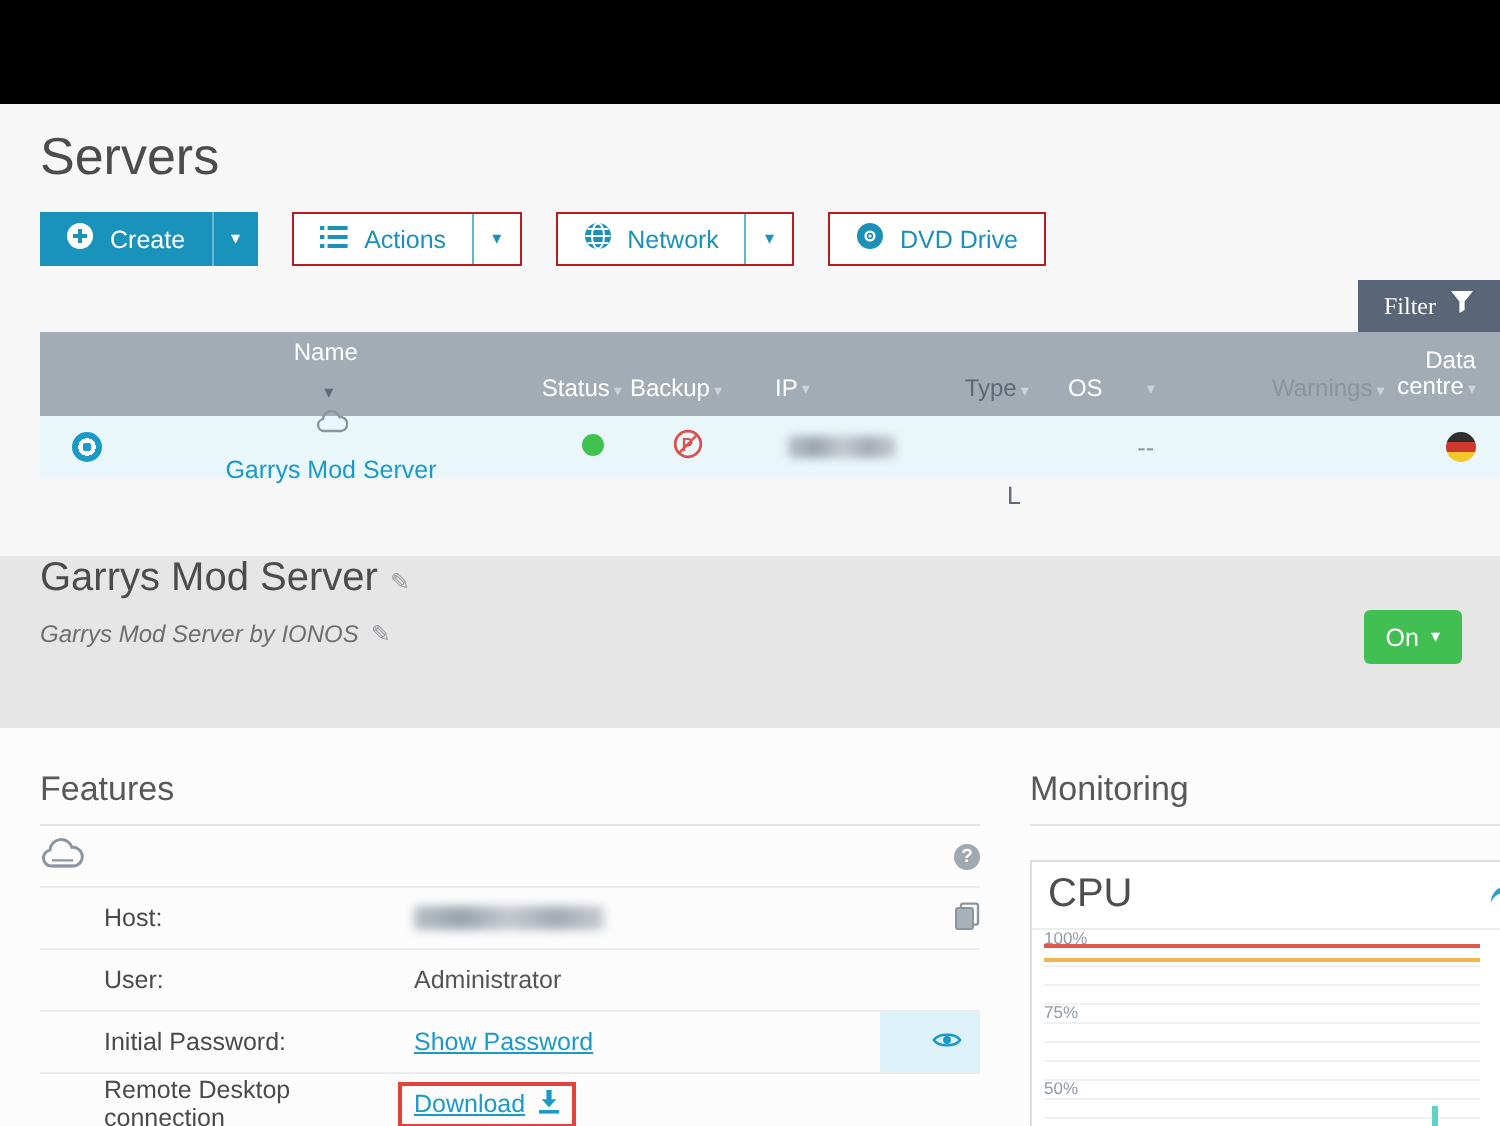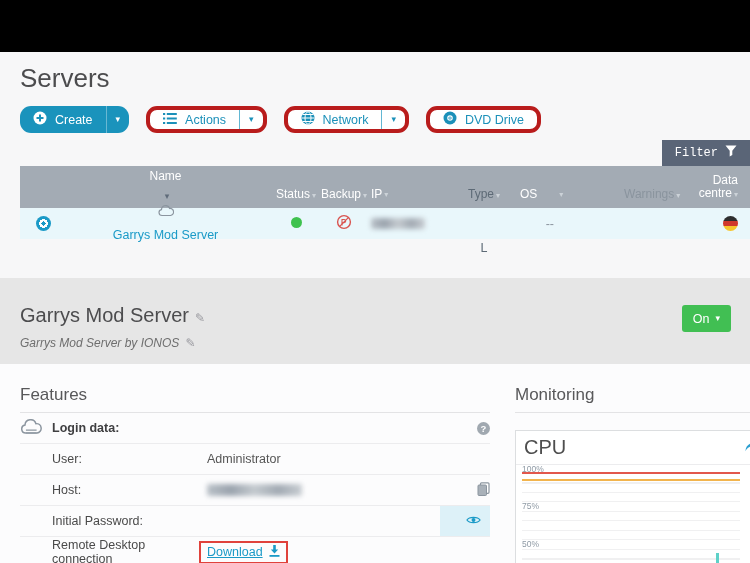--- a/index.html
+++ b/index.html
@@ -4,60 +4,60 @@
 <style>
   * { box-sizing: border-box; margin: 0; padding: 0; }
   body { background:#ddd; font-family:"Liberation Sans", sans-serif; }
   .viewport{position:relative;width:750px;height:563px;overflow:hidden;background:#f7f7f8;color:#4a4a4a;}
   .topbar{height:52px;background:#000;}
   .content{padding:0 0 16px 20px;}
   .page-title{font-size:26px;font-weight:400;color:#4c4c4e;margin-top:11px;line-height:30px;}
 
   
   .toolbar{display:flex;gap:17px;margin-top:13px;height:27px;}
-  .btn-group{display:inline-flex;align-items:stretch;border-radius:11px;overflow:hidden;}
+  .btn-group{display:inline-flex;align-items:stretch;border-radius:0;overflow:hidden;}
   .primary-group{background:#1a93bc;color:#fff;}
-  .outline-group{background:#fff;border:4px solid #b91c1c;color:#1b90b9;}
+  .outline-group{background:#fff;border:1px solid #b91c1c;color:#1b90b9;}
   .btn{display:inline-flex;align-items:center;gap:8px;font-size:12.5px;padding:0 13px;background:transparent;border:none;color:inherit;cursor:pointer;font-family:inherit;}
   .caret-seg{display:inline-flex;align-items:center;padding:0 9px;background:transparent;border:none;color:inherit;cursor:pointer;}
   .primary-group .caret-seg{border-left:1px solid rgba(255,255,255,.35);}
   .outline-group .caret-seg{border-left:1px solid #62b7d3;}
   .caret{font-size:9px;line-height:1;}
 
   
   .filter-row{display:flex;justify-content:flex-end;margin-top:7px;}
-  .filter-btn{background:#5a6577;color:#fff;border:none;height:26px;display:inline-flex;align-items:center;gap:7px;font-size:12px;padding:0 13px;cursor:pointer;font-family:Liberation Mono, monospace;}
+  .filter-btn{background:#5a6577;color:#fff;border:none;height:26px;display:inline-flex;align-items:center;gap:7px;font-size:12px;padding:0 13px;cursor:pointer;font-family:Liberation Serif, serif;}
   .table-head{display:flex;align-items:flex-end;background:#a3abb4;color:#fff;height:42px;font-size:12px;padding:0 12px 7px 8px;}
   .table-row{display:flex;align-items:center;background:#e9f7fb;height:31px;font-size:12.5px;padding:0 12px 0 8px;}
   .c-sel{width:30px;display:flex;justify-content:center;}
   .c-name{width:215px;display:flex;align-items:center;gap:8px;flex-direction:column;}
   .c-status{width:46px;text-align:center;}
   .c-backup{width:50px;text-align:center;display:flex;justify-content:center;}
-  .c-ip{width:95px;padding-left:2px;display:flex;align-items:center;}
+  .c-ip{width:95px;padding-left:2px;display:flex;align-items:center;margin-left:23px;}
   .c-type{width:40px;text-align:center;color:#5d6a76;margin-top:48px;}
   .c-os{width:120px;padding-left:16px;display:flex;align-items:center;gap:20px;}
   .c-warn{width:50px;text-align:right;color:#8a949e;}
   .c-dc{flex:1;display:flex;justify-content:flex-end;align-items:center;}
   .table-head .c-status,.table-head .c-backup{display:block;}
   .table-head .c-dc{align-items:flex-end;}
   .dc-label{display:inline-block;width:52px;text-align:right;line-height:13px;}
   .mini-caret{font-size:8px;color:#ccd2d8;margin-left:2px;}
   .name-caret{font-size:9px;color:#5f6b7a;margin-left:3px;}
   .link{color:#1b9ac7;text-decoration:underline;cursor:pointer;}
   .row-link{color:#1b9ac7;text-decoration:none;cursor:pointer;}
   .radio-sel{width:15px;height:15px;border-radius:50%;background:radial-gradient(circle,#1b9ac7 0 2.2px,#fff 2.2px 4.4px,#1b9ac7 4.4px 7.5px);}
   .dot-green{display:inline-block;width:11px;height:11px;border-radius:50%;background:#3fc24e;}
   .flag-de{width:15px;height:15px;border-radius:50%;background:linear-gradient(to bottom,#2e2e2e 0 33%,#cf382c 33% 66%,#f6c62d 66% 100%);}
   .blob{border-radius:2px;filter:blur(2.5px);background:linear-gradient(90deg,#b9c0c7,#9aa3ad 25%,#c4cacf 50%,#a2aab3 75%,#c8cdd2);}
   .blob-ip{width:54px;height:11px;}
   .blob-host{width:95px;height:12px;}
 
   
   .server-panel{position:relative;background:#e6e6e6;margin-top:23px;height:86px;padding-left:20px;}
-  .sp-title{font-size:20px;color:#4c4c4e;padding-top:26px;font-weight:400;}
+  .sp-title{font-size:20px;color:#4c4c4e;padding-top:0;font-weight:400;}
   .sp-sub{font-size:12px;font-style:italic;color:#6e6e6e;margin-top:9px;}
   .pencil{color:#98989e;font-size:12px;margin-left:6px;font-style:normal;cursor:pointer;}
   .on-btn{position:absolute;right:19px;top:27px;background:#41bf53;color:#fff;border:none;border-radius:3px;height:27px;padding:0 11px;font-size:12.5px;display:inline-flex;align-items:center;gap:6px;cursor:pointer;font-family:inherit;}
 
   
   .details{display:flex;background:#fcfcfd;padding-left:20px;align-items:flex-start;height:218px;}
   .features-col{width:470px;}
   .mon-col{width:235px;margin-left:25px;}
   .sec-heading{font-size:17px;color:#58585a;font-weight:400;margin-top:21px;}
   .sec-rule{height:1px;background:#e3e3e5;margin-top:7px;}
@@ -232,53 +232,55 @@
       <div class="sec-heading">Features</div>
       <div class="sec-rule"></div>
 
       <div class="feat-row">
         <div class="f-icon">
             <span><svg width="22" height="16" viewBox="0 0 16 12" fill="none" stroke="#8b959f" stroke-width="1.1">
                 <path d="M4 10.5 a3 3 0 0 1 -.5-5.95 A4.2 4.2 0 0 1 11.7 3.5 a3 3 0 0 1 .8 7 z"></path>
                 <path d="M4.2 8.4 h8 M4.2 10.5 h8" stroke-width=".9"></path>
               </svg></span>
           </div>
-        <div class="f-label bold">Login data:</div>
         <div class="f-value"></div>
         <div class="f-right">
             <span class="q-badge">?</span>
+          </div>
+      </div>
+
+      <div class="feat-row">
+        <div class="f-icon"></div>
+        <div class="f-label">Host:</div>
+        <div class="f-value">
+            <span class="blob blob-host"></span>
+          </div>
+        <div class="f-right">
+            <span><svg width="13" height="14" viewBox="0 0 13 14">
+                <rect x="3.5" y="0.8" width="8.5" height="10.5" rx="1" fill="#fff" stroke="#8b959f" stroke-width="1.2"></rect>
+                <rect x="1" y="3" width="8.5" height="10.5" rx="1" fill="#a9b1b9" stroke="#8b959f" stroke-width="1"></rect>
+              </svg></span>
           </div>
       </div>
 
       <div class="feat-row">
         <div class="f-icon"></div>
         <div class="f-label">User:</div>
         <div class="f-value">
             <span style="color:#555">Administrator</span>
           </div>
         <div class="f-right"></div>
       </div>
 
       <div class="feat-row">
         <div class="f-icon"></div>
-        <div class="f-label">Host:</div>
+        <div class="f-label">Initial Password:</div>
         <div class="f-value">
-            <span class="blob blob-host"></span>
-          </div>
-        <div class="f-right">
-            <span><svg width="13" height="14" viewBox="0 0 13 14">
-                <rect x="3.5" y="0.8" width="8.5" height="10.5" rx="1" fill="#fff" stroke="#8b959f" stroke-width="1.2"></rect>
-                <rect x="1" y="3" width="8.5" height="10.5" rx="1" fill="#a9b1b9" stroke="#8b959f" stroke-width="1"></rect>
-              </svg></span>
-          </div>
-      </div>
-
-      <div class="feat-row">
-        <div class="f-icon"></div>
-        <div class="f-label">Initial Password:</div>
+            <span class="link">Show Password</span>
+          </div>
         <div class="eye-patch">
           <span><svg width="15" height="10" viewBox="0 0 16 10">
                 <path d="M1 5 C3.5 1.2 12.5 1.2 15 5 C12.5 8.8 3.5 8.8 1 5 Z" fill="none" stroke="#1b9ac7" stroke-width="1.3"></path>
                 <circle cx="8" cy="5" r="2.1" fill="#1b9ac7"></circle>
               </svg></span>
         </div>
       </div>
 
       <div class="feat-row">
         <div class="f-icon"></div>

